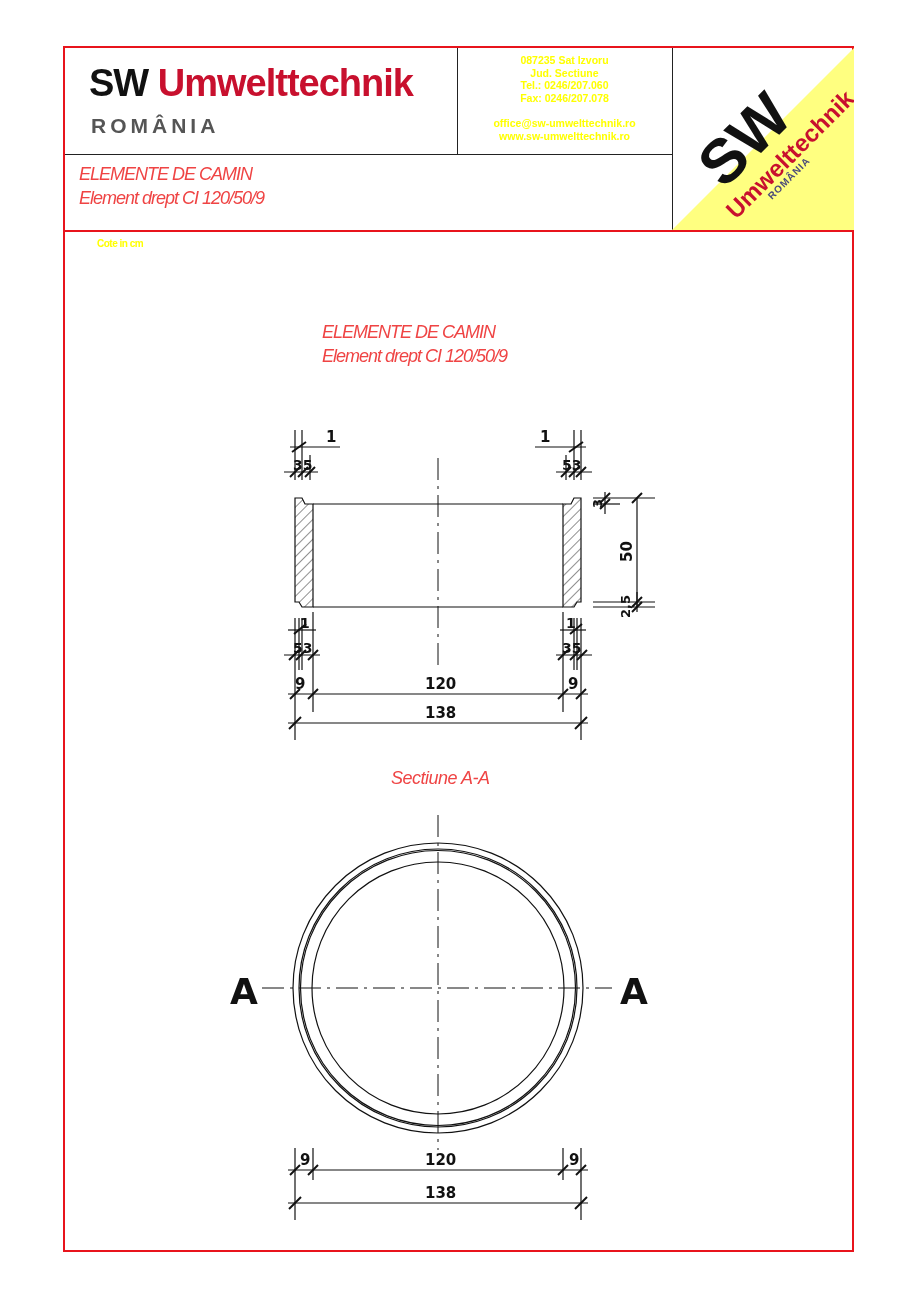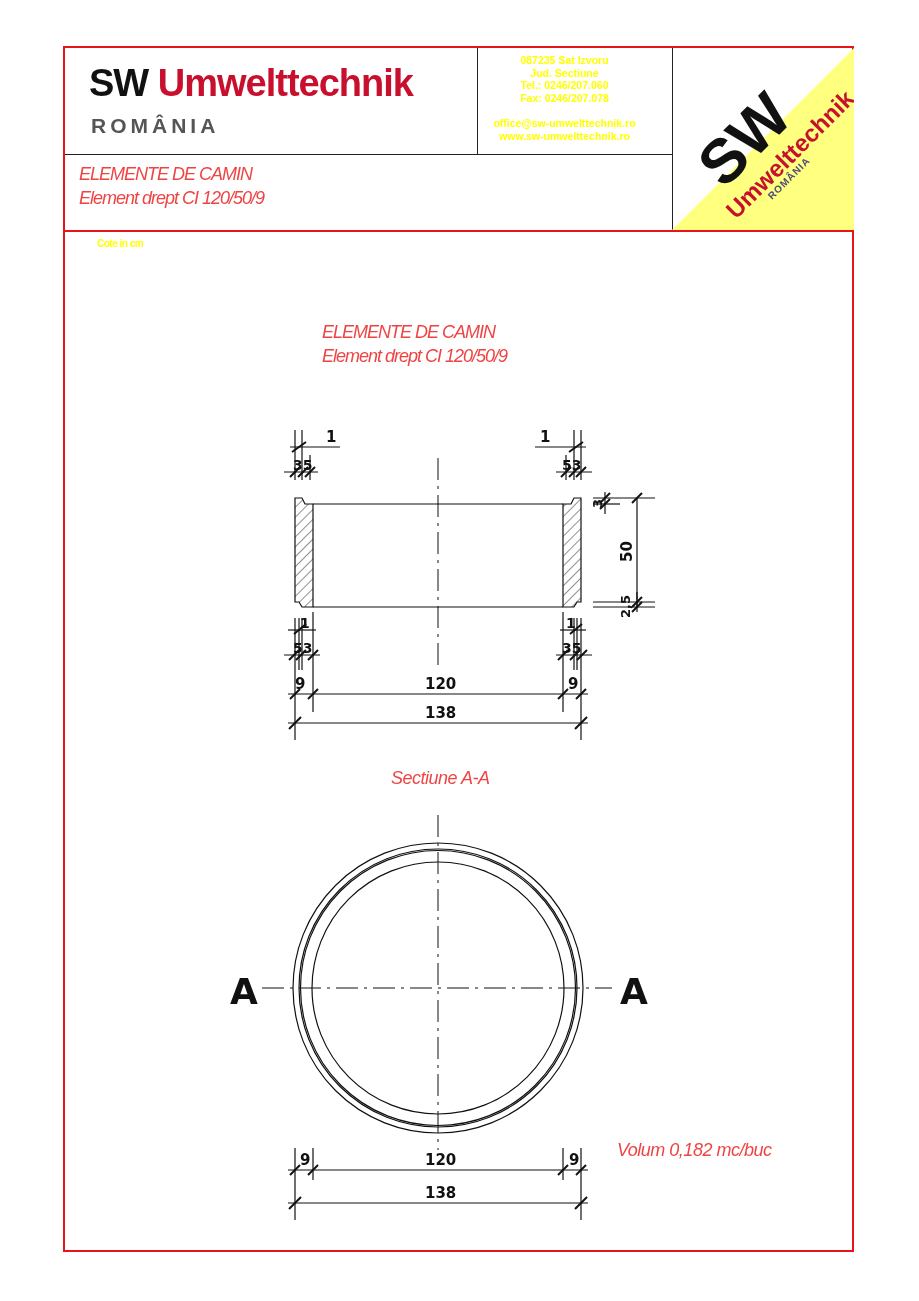--- a/index.html
+++ b/index.html
@@ -1,18 +1,18 @@
 <!DOCTYPE html>
 <html><head>
 <meta charset="utf-8">
 <style>
   html, body { margin:0; padding:0; background:#ffffff; }
   body { width:919px; height:1301px; position:relative; overflow:hidden; font-family:"Liberation Sans", sans-serif; }
   .sheet { position:absolute; left:63px; top:46px; width:791px; height:1206px; border:2px solid #e8141c; box-sizing:border-box; }
-  .hdr-logo { position:absolute; left:0; top:0; width:392px; height:106px; border-right:1px solid #222; border-bottom:1px solid #222;padding-left:20px; }
+  .hdr-logo { position:absolute; left:0; top:0; width:392px; height:106px; border-right:1px solid #222; border-bottom:1px solid #222; }
   .hdr-contact { position:absolute; left:392px; top:0; width:215px; height:106px; border-right:1px solid #222; border-bottom:1px solid #222; }
   .hdr-title { position:absolute; left:0; top:106px; width:607px; height:76px; border-right:1px solid #222; }
   .hdr-badge { position:absolute; left:607px; top:0; width:182px; height:182px; overflow:hidden; }
   .hdr-sep { position:absolute; left:0; top:182px; width:787px; height:0; border-top:2px solid #e8141c; }
   .logo-main { position:absolute; left:24px; top:14px; font-size:38px; font-weight:bold; letter-spacing:-1px; white-space:nowrap; }
   .logo-sw { color:#111; font-weight:900; }
   .logo-um { color:#c8102e; }
   .logo-ro { position:absolute; left:26px; top:66px; font-size:21px; letter-spacing:4px; color:#555; font-weight:bold; }
   .contact { position:absolute; left:0; top:6px; width:215px; text-align:center; color:#ffff00; font-weight:bold; font-size:10.5px; line-height:12.5px; }
   .contact .gap { height:13px; }
@@ -202,15 +202,14 @@
   <div class="cote">Cote in cm</div>
 
   <div class="drw-title yel">
     <div>ELEMENTE DE CAMIN</div>
     <div>Element drept CI 120/50/9</div>
   </div>
 
   <div class="section-lbl yel">Sectiune A-A</div>
 
   <div class="spec yel">
-    <div>Volum 0,182 mc/buc</div>
   </div>
 </div>
 
 </body></html>

